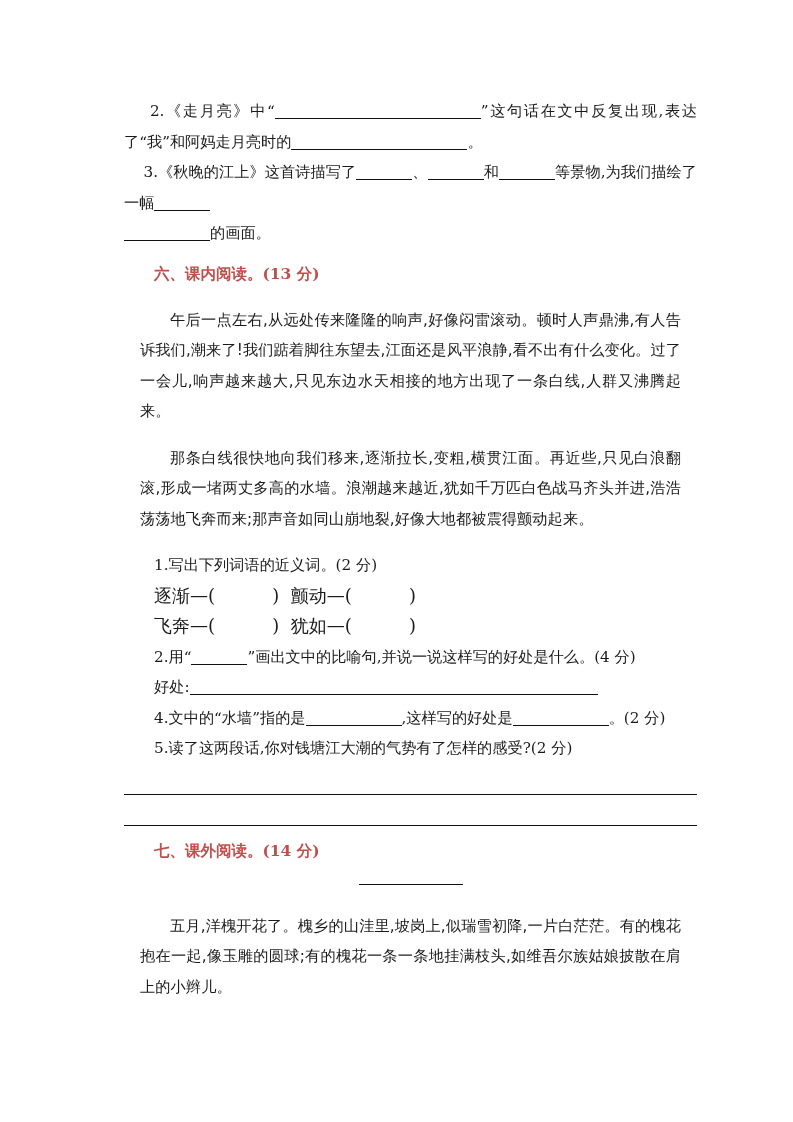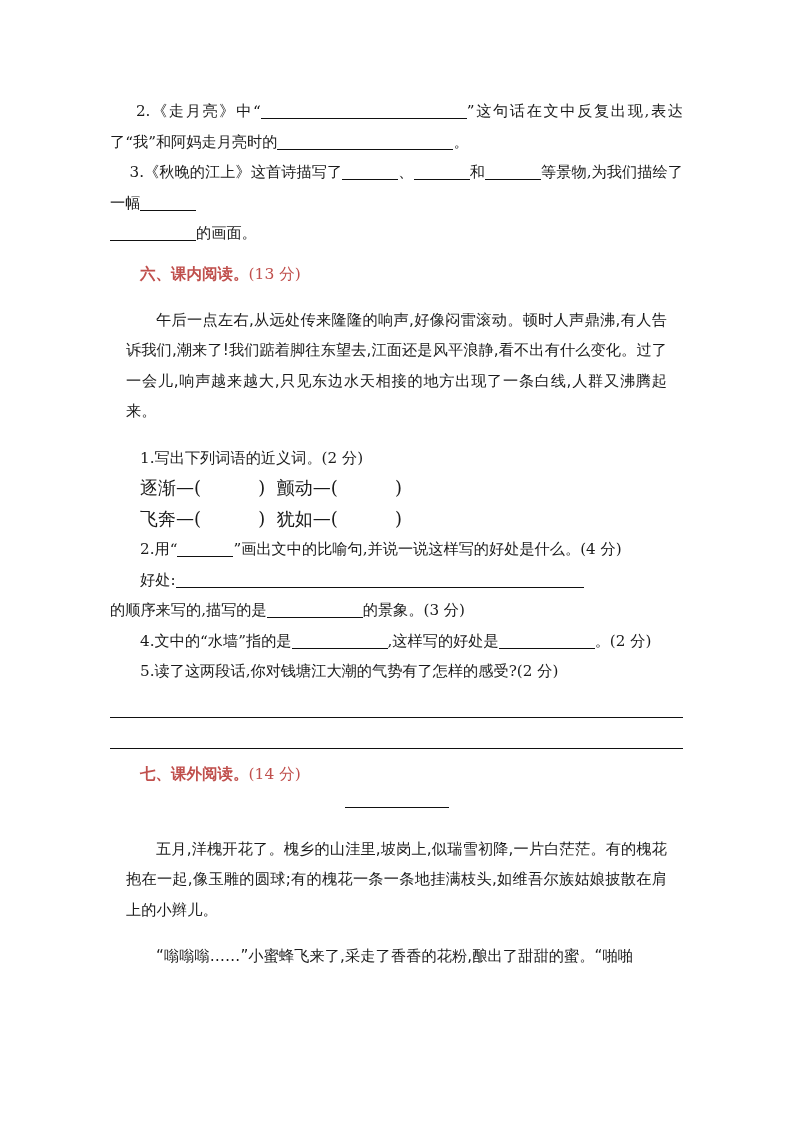--- a/index.html
+++ b/index.html
@@ -17,21 +17,21 @@
   }
   .page {
     position: absolute;
     left: 0; top: 0;
     width: 793px;
     height: 1122px;
     background: #fff;
   }
   .content {
     position: absolute;
-    left: 110px;
+    left: 124px;
     top: 96px;
     width: 573px;
   }
 
   
   .para {
     font-size: 15.2px;
     line-height: 30.5px;
     letter-spacing: 0.1px;
     text-align: justify;
@@ -49,21 +49,21 @@
   .section-head {
     font-family: "DejaVu Serif", "Liberation Serif", serif;
     font-size: 15.5px;
     font-weight: bold;
     color: #c0504d;
     line-height: 30px;
     padding-left: 30px;
     margin: 0;
   }
   .section-head .score {
-    font-weight: normal;
+    font-weight: bold;
   }
 
   
   .blank {
     display: inline-block;
     border-bottom: 1.2px solid #111;
     vertical-align: -3px;
     height: 15px;
   }
   .b-sm  { width: 56px; }
@@ -144,37 +144,35 @@
       <span class="tail-blank"></span><span>的画面。</span>
     </div>
 
     <div class="gap-sm"></div>
 
     <div class="section-head">
       <span>六、课内阅读。</span><span class="score">(13 分)</span>
     </div>
 
     <p class="para indent">午后一点左右,从远处传来隆隆的响声,好像闷雷滚动。顿时人声鼎沸,有人告诉我们,潮来了!我们踮着脚往东望去,江面还是风平浪静,看不出有什么变化。过了一会儿,响声越来越大,只见东边水天相接的地方出现了一条白线,人群又沸腾起来。</p>
+    <p class="para indent">那条白线很快地向我们移来,逐渐拉长,变粗,横贯江面。再近些,只见白浪翻滚,形成一堵两丈多高的水墙。浪潮越来越近,犹如千万匹白色战马齐头并进,浩浩荡荡地飞奔而来;那声音如同山崩地裂,好像大地都被震得颤动起来。</p>
 
     <div class="q-line serif q-indent">
       <span>1.</span><span>写出下列词语的近义词。</span><span>(2 分)</span>
     </div>
     <div class="wordrow serif"><span>逐渐—(          )</span>  <span>颤动—(          )</span></div>
     <div class="wordrow serif"><span>飞奔—(          )</span>  <span>犹如—(          )</span></div>
 
     <div class="q-line serif q-indent">
       <span>2.</span><span>用“</span><span class="blank b-sm"></span><span>”画出文中的比喻句,并说一说这样写的好处是什么。</span><span>(4 分)</span>
     </div>
     <div class="q-line serif q-indent">
       <span>好处:</span><span class="answer-fill" style="width:408px;"></span>
     </div>
 
-    <div class="q-line serif">
-      <span>的顺序来写的,描写的是</span><span class="blank b-lg"></span><span>的景象。</span><span>(3 分)</span>
-    </div>
 
     <div class="q-line serif q-indent">
       <span>4.</span><span>文中的“水墙”指的是</span><span class="blank b-lg"></span><span>,这样写的好处是</span><span class="blank b-lg"></span><span>。</span><span>(2 分)</span>
     </div>
 
     <div class="q-line serif q-indent">
       <span>5.</span><span>读了这两段话,你对钱塘江大潮的气势有了怎样的感受?</span><span>(2 分)</span>
     </div>
 
     <div class="ansline-wrap">
@@ -190,16 +188,15 @@
       <span>七、课外阅读。</span><span class="score">(14 分)</span>
     </div>
 
     <div class="gap-md"></div>
     <div>
       <span class="title-blank"></span>
     </div>
     <div class="gap-sm"></div>
 
     <p class="para indent">五月,洋槐开花了。槐乡的山洼里,坡岗上,似瑞雪初降,一片白茫茫。有的槐花抱在一起,像玉雕的圆球;有的槐花一条一条地挂满枝头,如维吾尔族姑娘披散在肩上的小辫儿。</p>
-    <p class="para indent">“嗡嗡嗡……”小蜜蜂飞来了,采走了香香的花粉,酿出了甜甜的蜜。“啪啪</p>
 
   </div>
 </div>
 
 </body></html>

